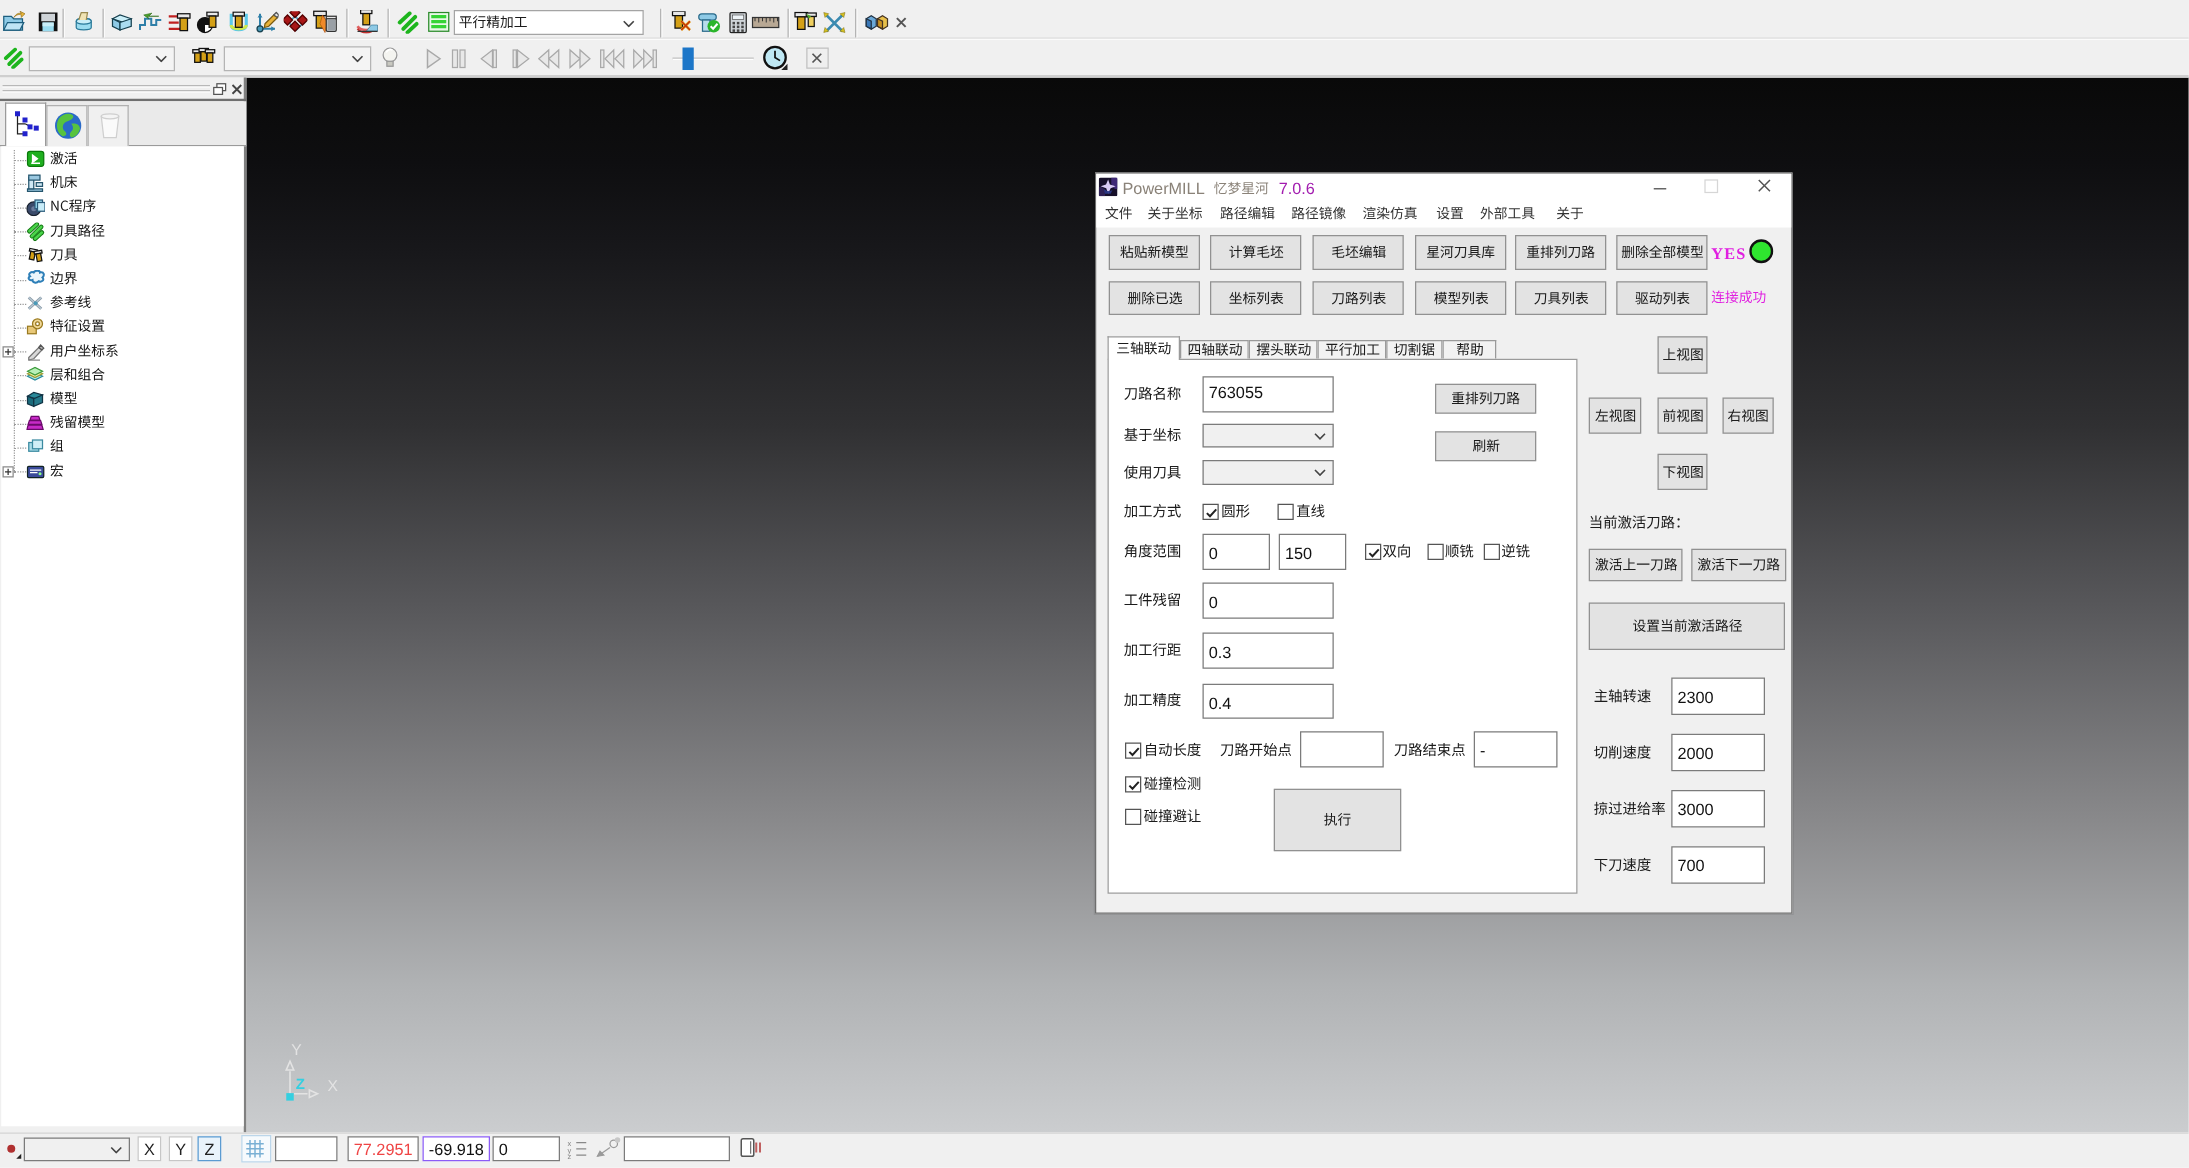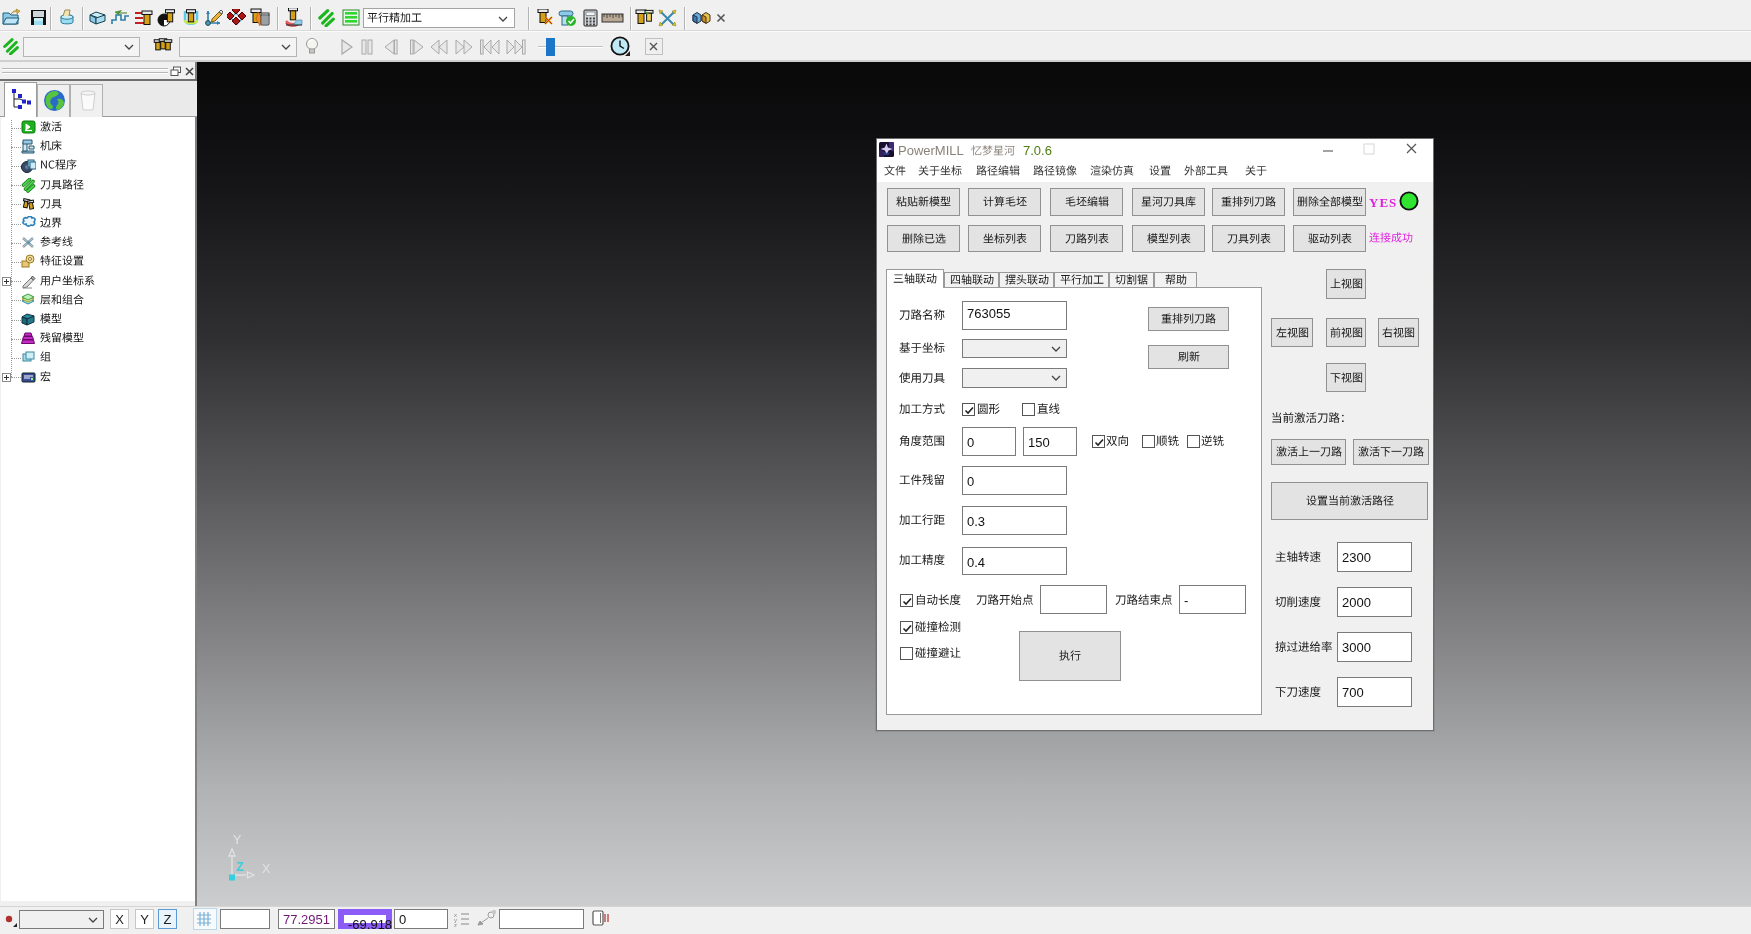--- a/index.html
+++ b/index.html
@@ -526,24 +526,24 @@
     </div>
     <div style="position:absolute;left:110px;top:909px;width:19px;height:20px;background:#fff;border:1px solid #c6c6c6;font:13px 'Liberation Sans',sans-serif;color:#222;display:flex;align-items:center;justify-content:center;">X</div>
     <div style="position:absolute;left:135px;top:909px;width:19px;height:20px;background:#fff;border:1px solid #c6c6c6;font:13px 'Liberation Sans',sans-serif;color:#222;display:flex;align-items:center;justify-content:center;">Y</div>
     <div style="position:absolute;left:158px;top:909px;width:19px;height:20px;background:#e9f3fb;border:1px solid #5b9bd1;font:13px 'Liberation Sans',sans-serif;color:#222;display:flex;align-items:center;justify-content:center;">Z</div>
     <div style="position:absolute;left:193px;top:908px;width:24px;height:22px;background:#f6fafd;border:1px solid #bcd6ea;">
       <svg width="16" height="16" viewBox="0 0 16 16" style="margin:2px">
         <path d="M1 4h14M1 8h14M1 12h14M4 1v14M8 1v14M12 1v14" stroke="#7ab0d4" stroke-width="1.2"></path>
       </svg>
     </div>
     <div style="position:absolute;left:220px;top:909px;width:50px;height:20px;background:#fff;border:1px solid #7b7b7b;box-sizing:border-box;font:12px 'Liberation Sans',sans-serif;color:#111;padding:0 0 0 4px;display:flex;align-items:flex-start;padding-top:3px;"></div>
-    <div style="position:absolute;left:278px;top:909px;width:57px;height:20px;background:#fff;border:1px solid #7b7b7b;box-sizing:border-box;font:12px 'Liberation Sans',sans-serif;color:#701a75;padding:0 0 0 4px;display:flex;align-items:flex-start;padding-top:3px;">
+    <div style="position:absolute;left:278px;top:909px;width:57px;height:20px;background:#fff;border:1px solid #7b7b7b;box-sizing:border-box;font:12px 'Liberation Sans',sans-serif;color:#ef4444;padding:0 0 0 4px;display:flex;align-items:flex-start;padding-top:3px;">
       <span style="font:13px/1.1 'Liberation Sans',sans-serif">77.2951</span>
     </div>
-    <div style="position:absolute;left:338px;top:909px;width:54px;height:20px;background:#fff;border:6px solid #8b5cf6;box-sizing:border-box;font:12px 'Liberation Sans',sans-serif;color:#111;padding:0 0 0 4px;display:flex;align-items:flex-start;padding-top:3px;">
+    <div style="position:absolute;left:338px;top:909px;width:54px;height:20px;background:#fff;border:1px solid #8b5cf6;box-sizing:border-box;font:12px 'Liberation Sans',sans-serif;color:#111;padding:0 0 0 4px;display:flex;align-items:flex-start;padding-top:3px;">
       <span style="font:13px/1.1 'Liberation Sans',sans-serif">-69.918</span>
     </div>
     <div style="position:absolute;left:394px;top:909px;width:54px;height:20px;background:#fff;border:1px solid #7b7b7b;box-sizing:border-box;font:12px 'Liberation Sans',sans-serif;color:#111;padding:0 0 0 4px;display:flex;align-items:flex-start;padding-top:3px;">
       <span style="font:13px/1.1 'Liberation Sans',sans-serif">0</span>
     </div>
     <svg style="position:absolute;left:453px;top:910px" width="18" height="18" viewBox="0 0 18 18">
       <g stroke="#888" fill="none">
         <path d="M8 4h8M8 9h8M8 14h8"></path>
       </g>
       <text x="1" y="7" font-size="6" fill="#888" font-family="Liberation Sans">x</text>
@@ -577,21 +577,21 @@
     <div style="position:absolute;left:898px;top:143px;display:flex;align-items:center;gap:4px">
       <span style="font:13px 'Liberation Sans',sans-serif;color:#8a8278">PowerMILL&nbsp;</span>
       <svg width="44" height="12" viewBox="0 0 44 12">
         <g fill="#8a8278" transform="translate(0 9.6) scale(0.011000 -0.011000)">
           <use href="#g40"></use>
           <use href="#g41" x="1000"></use>
           <use href="#g42" x="2000"></use>
           <use href="#g43" x="3000"></use>
         </g>
       </svg>
-      <span style="font:13px 'Liberation Sans',sans-serif;color:#4d7c0f">&nbsp;7.0.6</span>
+      <span style="font:13px 'Liberation Sans',sans-serif;color:#a21caf">&nbsp;7.0.6</span>
     </div>
     <svg style="position:absolute;left:1321px;top:143px" width="100" height="12" viewBox="0 0 100 12">
       <path d="M2 8h10" stroke="#666" stroke-width="1.2"></path>
       <rect x="43" y="1" width="10" height="10" fill="none" stroke="#d6d6d6"></rect>
       <path d="M86 1l9 9M95 1l-9 9" stroke="#555" stroke-width="1.2"></path>
     </svg>
     <div style="position:absolute;left:877px;top:160px;width:556px;height:22px;background:#fff;"></div>
     <div style="position:absolute;left:884px;top:165px">
       <svg width="22" height="12" viewBox="0 0 22 12">
         <g fill="#333" transform="translate(0 9.6) scale(0.011000 -0.011000)">

